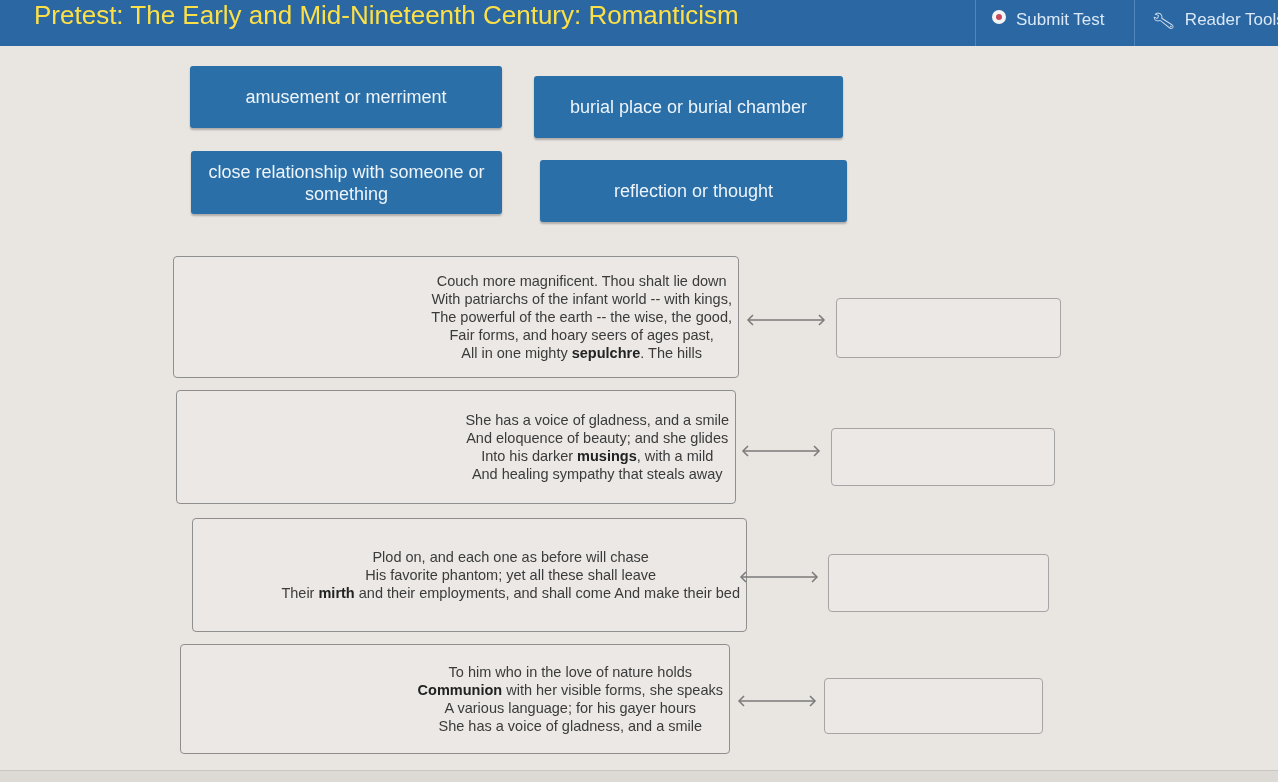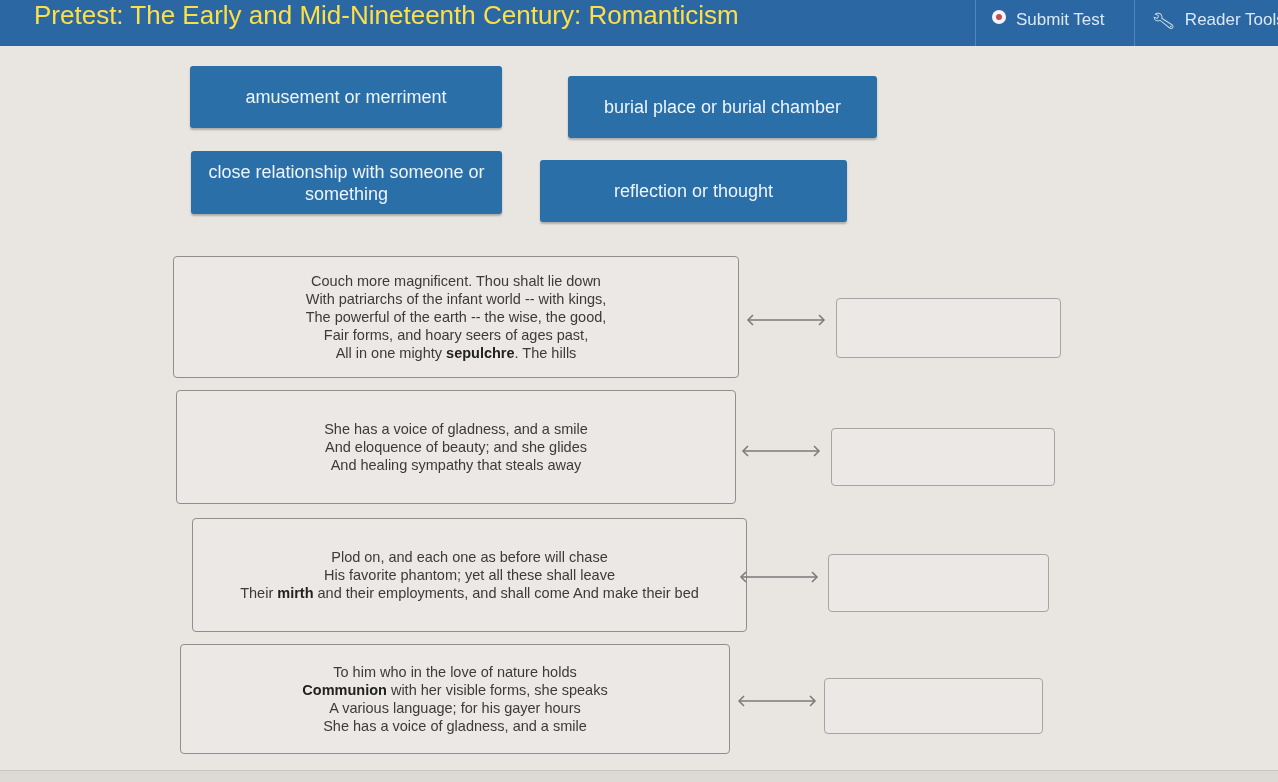--- a/index.html
+++ b/index.html
@@ -41,21 +41,21 @@
       position: absolute; background: #2a6fa8; color: #eef4fa;
       border-radius: 3px; box-shadow: 0 2px 2px rgba(0,0,0,0.25);
       display: flex; align-items: center; justify-content: center;
       text-align: center; font-size: 18px; line-height: 22px; padding: 0 2px;
       cursor: grab;
     }
 
     .passage {
       position: absolute; background: #ebe8e5;
       border: 1px solid #8f8f8f; border-radius: 4px;
-      display: flex; align-items: center; justify-content: center;
+      display: flex; align-items: center; justify-content: flex-end;
       text-align: center; font-size: 14.5px; line-height: 18px; color: #3b3b3b;
       padding: 0 6px;
     }
     .passage b { color: #222; font-weight: bold; }
 
     .arrow {
       position: absolute; width: 82px; height: 12px;
     }
     .target {
       position: absolute; border: 1px solid #a5a5a5; border-radius: 4px;
@@ -79,21 +79,21 @@
   <div class="divider" style="left:1134px"></div>
   <div class="btn" style="left:1152px">
     <span class="wrench-icon">🔧︎</span>
     <span>Reader Tools</span>
   </div>
 </div>
 
 <div class="term" style="left:190px; top:66px; width:312px; height:62px;">
   <span>amusement or merriment</span>
 </div>
-<div class="term" style="left:568px; top:76px; width:309px; height:62px;">
+<div class="term" style="left:534px; top:76px; width:309px; height:62px;">
   <span>burial place or burial chamber</span>
 </div>
 <div class="term" style="left:191px; top:151px; width:311px; height:63px;">
   <span>close relationship with someone or something</span>
 </div>
 <div class="term" style="left:540px; top:160px; width:307px; height:62px;">
   <span>reflection or thought</span>
 </div>
 
 <div class="passage" style="left:173px; top:256px; width:566px; height:122px;">
@@ -109,20 +109,21 @@
   <line x1="3" y1="6" x2="79" y2="6" stroke="#7a7a7a" stroke-width="1.5"></line>
   <polyline points="8,1 3,6 8,11" fill="none" stroke="#7a7a7a" stroke-width="1.5"></polyline>
   <polyline points="74,1 79,6 74,11" fill="none" stroke="#7a7a7a" stroke-width="1.5"></polyline>
 </svg>
 <div class="target" style="left:836px; top:298px; width:225px; height:60px;"></div>
 
 <div class="passage" style="left:176px; top:390px; width:560px; height:114px;">
   <div>
     <div>She has a voice of gladness, and a smile</div>
     <div>And eloquence of beauty; and she glides</div>
+    <div><span>Into his darker </span><b>musings</b><span>, with a mild</span></div>
     <div>And healing sympathy that steals away</div>
   </div>
 </div>
 <svg class="arrow" style="left:740px; top:445px;" viewBox="0 0 82 12">
   <line x1="3" y1="6" x2="79" y2="6" stroke="#7a7a7a" stroke-width="1.5"></line>
   <polyline points="8,1 3,6 8,11" fill="none" stroke="#7a7a7a" stroke-width="1.5"></polyline>
   <polyline points="74,1 79,6 74,11" fill="none" stroke="#7a7a7a" stroke-width="1.5"></polyline>
 </svg>
 <div class="target" style="left:831px; top:428px; width:224px; height:58px;"></div>
 

